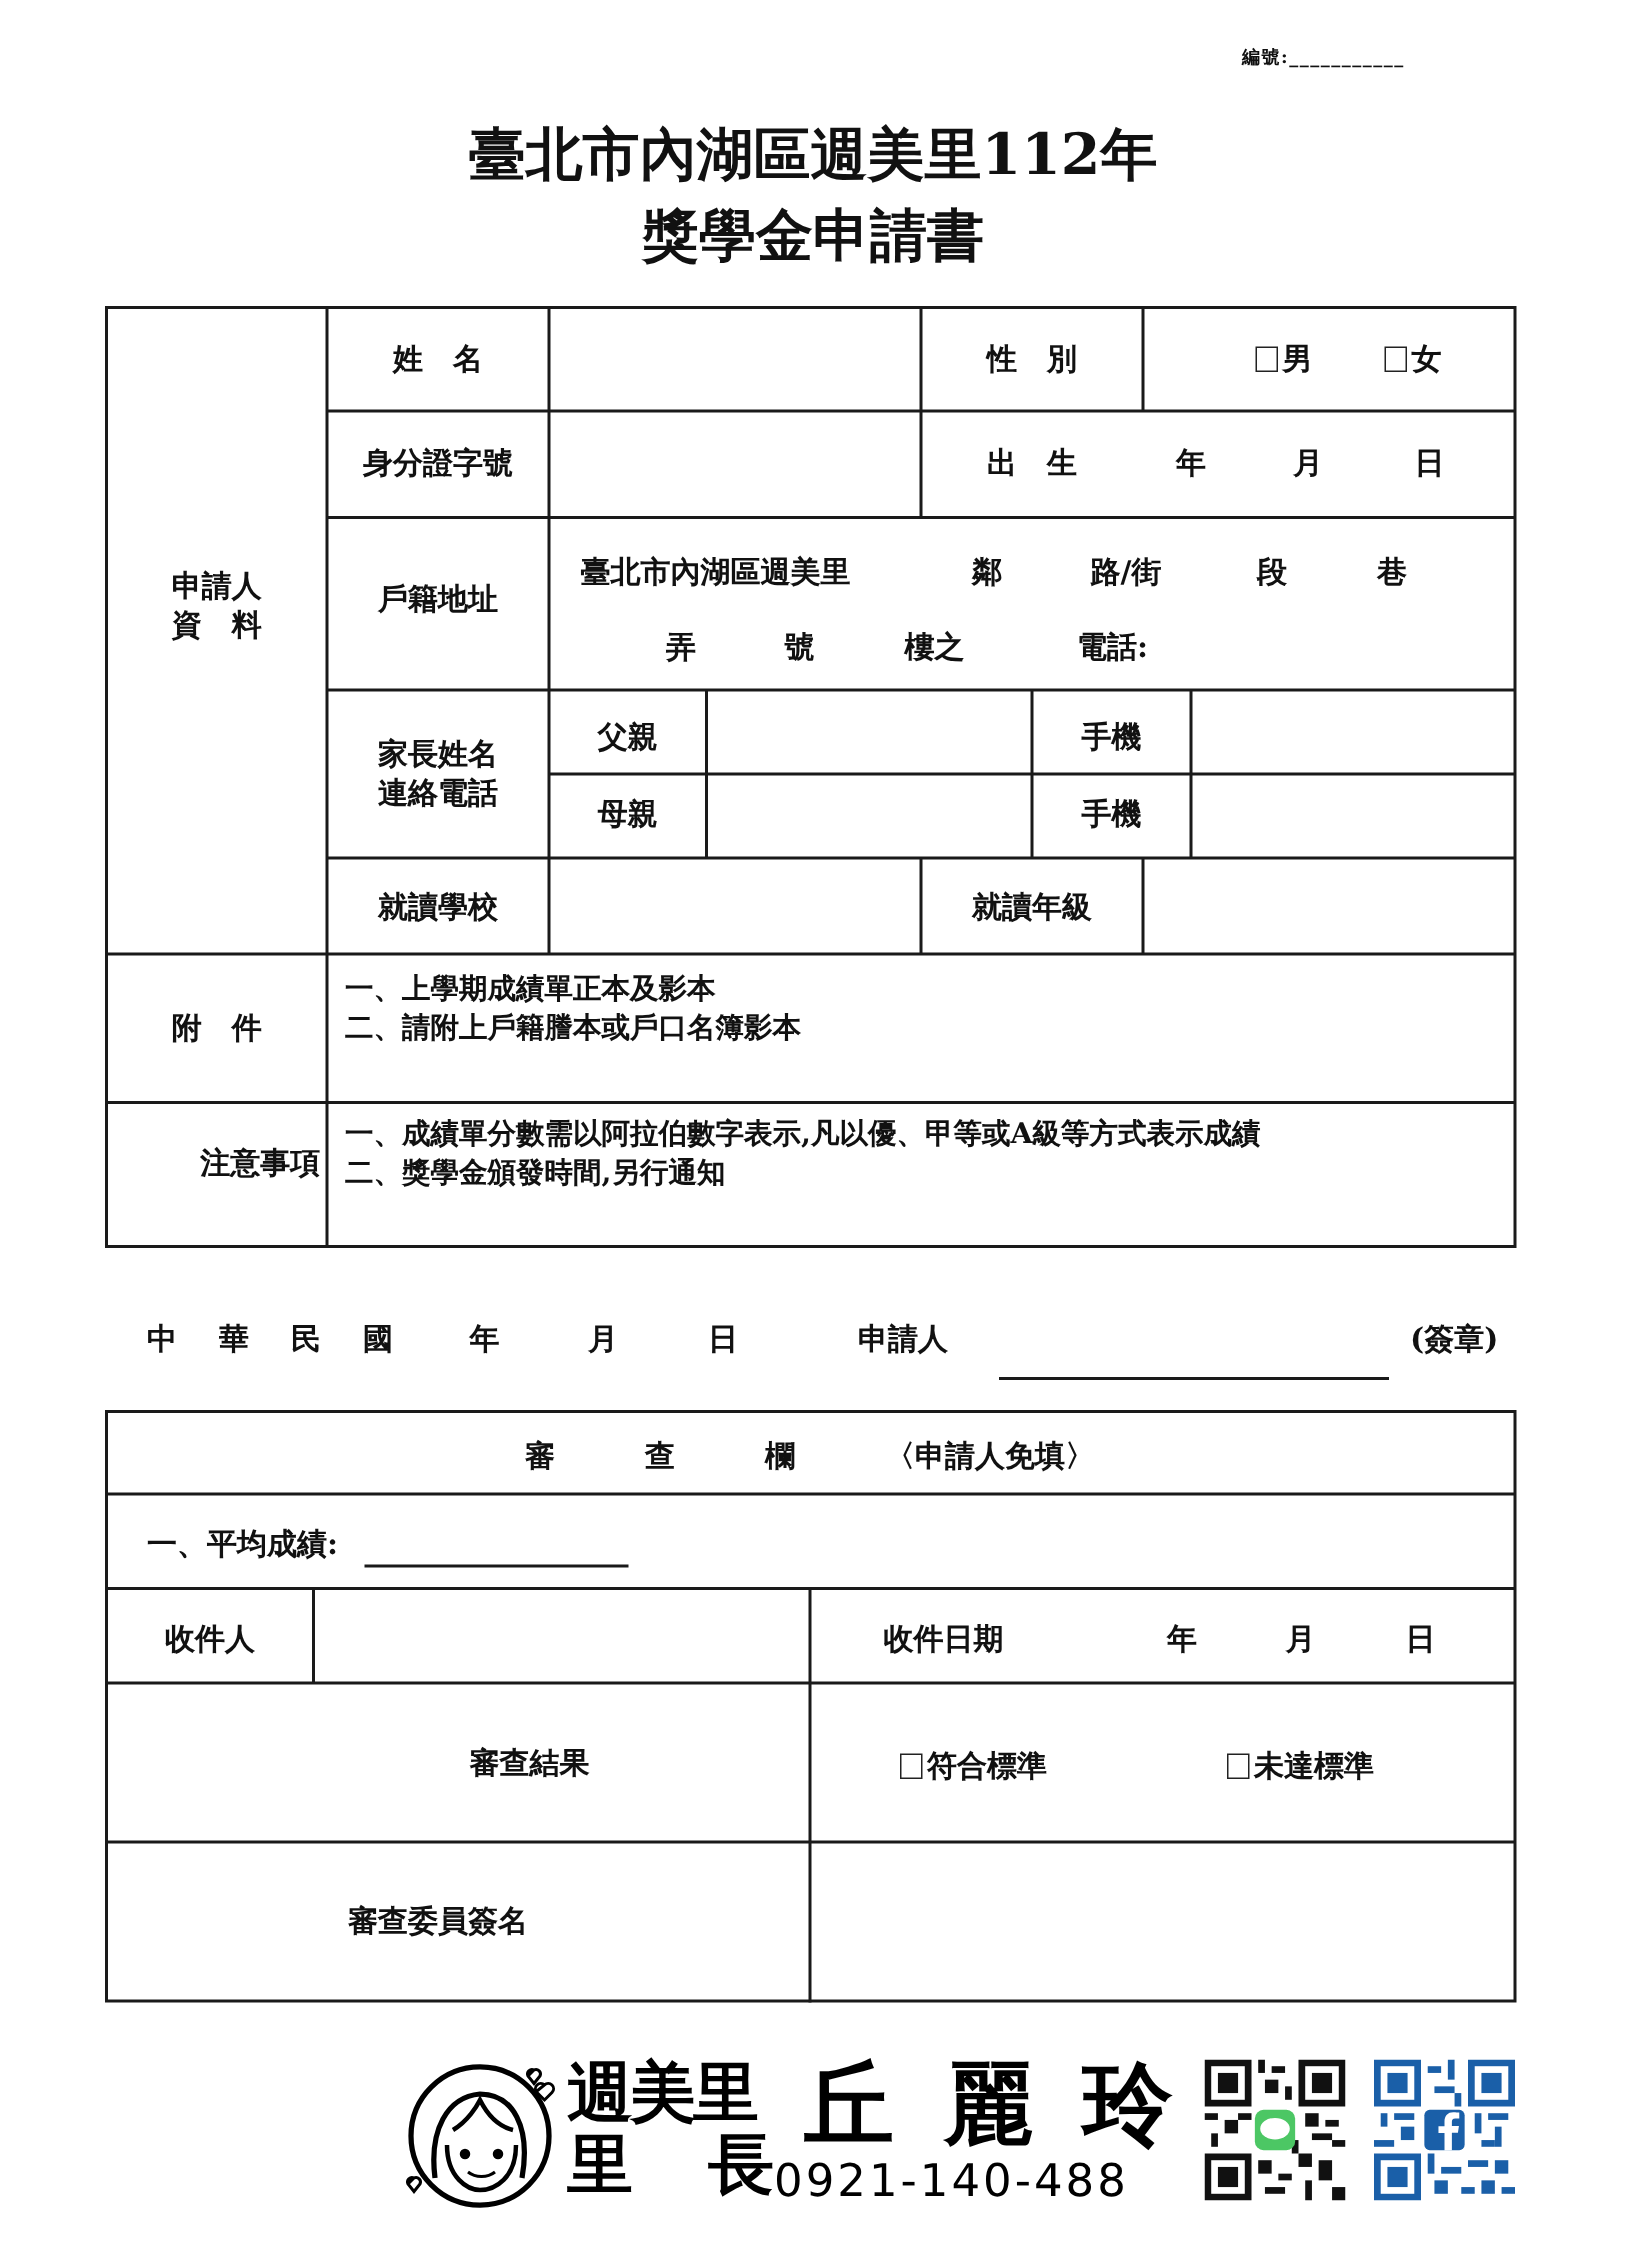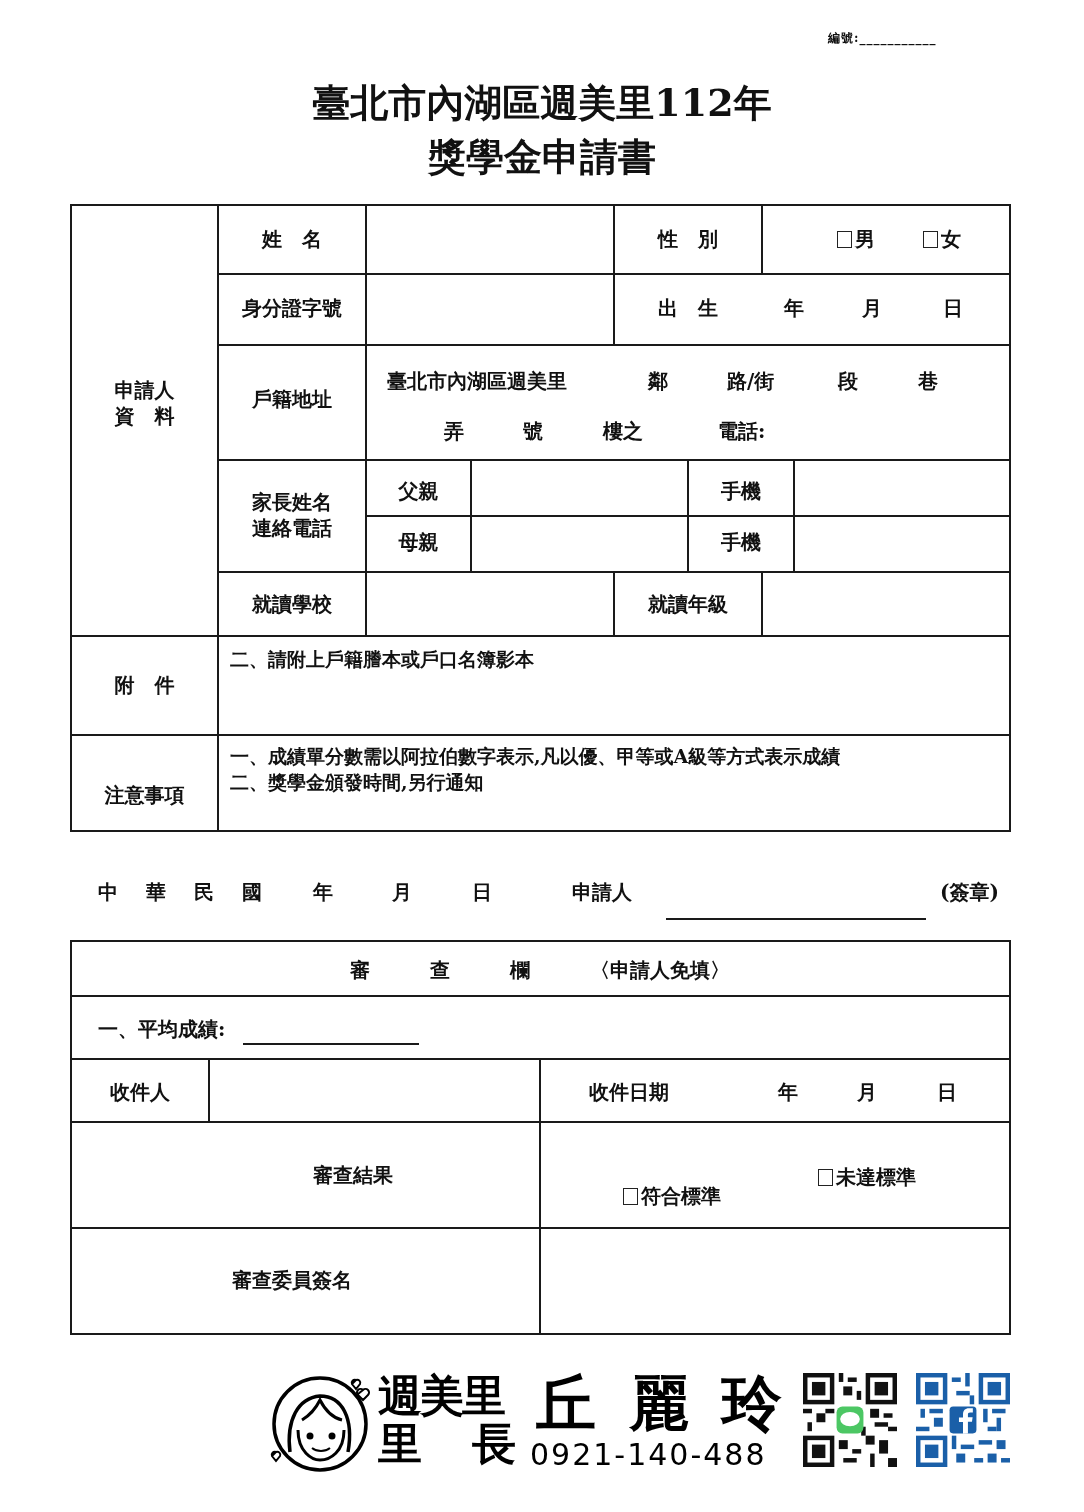--- a/index.html
+++ b/index.html
@@ -101,24 +101,25 @@
   <div class="lbl center" style="left:689px;top:529px;width:104px;">手機</div>
   <div class="abs" style="left:796px;top:518px;width:212px;height:52px;"></div>
 
   <div class="lbl center" style="left:219px;top:591px;width:146px;">就讀學校</div>
   <div class="abs" style="left:368px;top:574px;width:244px;height:60px;"></div>
   <div class="lbl center" style="left:615px;top:591px;width:146px;">就讀年級</div>
   <div class="abs" style="left:764px;top:574px;width:244px;height:60px;"></div>
 
   <div class="lbl center" style="left:72px;top:672px;width:145px;">附　件</div>
   <div class="notes" style="left:230px;top:646px;">
+    <div>一、上學期成績單正本及影本</div>
     <div>二、請附上戶籍謄本或戶口名簿影本</div>
   </div>
 
-  <div class="lbl center" style="left:72px;top:782px;width:145px;">注意事項</div>
+  <div class="lbl center" style="left:72px;top:762px;width:145px;padding-left:29px;">注意事項</div>
   <div class="notes" style="left:230px;top:743px;">
     <div>一、成績單分數需以阿拉伯數字表示,凡以優、甲等或A級等方式表示成績</div>
     <div>二、獎學金頒發時間,另行通知</div>
   </div>
 </div>
 
 <div>
   <div class="lbl" style="left:98px;top:879px;letter-spacing:4px;">中　華　民　國</div>
   <div class="lbl" style="left:313px;top:879px;">年</div>
   <div class="lbl" style="left:392px;top:879px;">月</div>
@@ -144,21 +145,21 @@
   <div class="sig-line" style="left:243px;top:1043px;width:176px;"></div>
 
   <div class="lbl center" style="left:72px;top:1079px;width:136px;">收件人</div>
   <div class="abs" style="left:211px;top:1061px;width:327px;height:59px;"></div>
   <div class="lbl" style="left:589px;top:1079px;">收件日期</div>
   <div class="lbl" style="left:778px;top:1079px;">年</div>
   <div class="lbl" style="left:857px;top:1079px;">月</div>
   <div class="lbl" style="left:937px;top:1079px;">日</div>
 
   <div class="lbl center" style="left:72px;top:1162px;width:562px;">審查結果</div>
-  <div class="lbl" style="left:623px;top:1164px;margin-top:19px;"><span class="box"></span><span>符合標準</span></div>
+  <div class="lbl" style="left:600px;top:1164px;"><span class="box"></span><span>符合標準</span></div>
   <div class="lbl" style="left:818px;top:1164px;"><span class="box"></span><span>未達標準</span></div>
 
   <div class="lbl center" style="left:72px;top:1267px;width:440px;">審查委員簽名</div>
   <div class="abs" style="left:542px;top:1230px;width:466px;height:103px;"></div>
 </div>
 
 <div>
   <svg class="abs" style="left:268px;top:1370px;" width="104" height="104" viewBox="0 0 104 104">
     <circle cx="52" cy="54" r="46" fill="none" stroke="#000" stroke-width="3.5"></circle>
     <path d="M22 82 C18 50 30 28 52 26 C74 26 86 48 80 82" fill="none" stroke="#000" stroke-width="3.5"></path>
@@ -168,21 +169,21 @@
     <circle cx="64" cy="66" r="3.5" fill="#000"></circle>
     <path d="M44 78 C49 82 57 82 62 78" fill="none" stroke="#000" stroke-width="2"></path>
     <path d="M84 14 l4 -4 a3 3 0 0 1 4 4 l-4 5 l-4 -5 a3 3 0 0 1 4 -4 z" fill="#fff" stroke="#000" stroke-width="2"></path>
     <path d="M90 24 l5 -4 a3 3 0 0 1 5 5 l-5 5 l-5 -5 a3 3 0 0 1 5 -5 z" fill="#fff" stroke="#000" stroke-width="2"></path>
     <path d="M4 86 l4 -4 a3 3 0 0 1 4 4 l-4 5 l-4 -5 a3 3 0 0 1 4 -4 z" fill="#fff" stroke="#000" stroke-width="2"></path>
   </svg>
   <div class="footer-text" style="left:378px;top:1372px;font-size:44px;line-height:48px;letter-spacing:-2px;">週美里</div>
   <div class="footer-text" style="left:378px;top:1420px;font-size:44px;line-height:48px;">里</div>
   <div class="footer-text" style="left:472px;top:1420px;font-size:44px;line-height:48px;">長</div>
   <div class="footer-text" style="left:536px;top:1370px;font-size:60px;line-height:66px;letter-spacing:6px;">丘 麗 玲</div>
-  <div class="footer-text" style="left:530px;top:1438px;font-size:30px;line-height:34px;font-weight:normal;letter-spacing:2px;">0921-140-488</div>
+  <div class="footer-text" style="left:516px;top:1438px;font-size:30px;line-height:34px;font-weight:normal;letter-spacing:2px;">0921-140-488</div>
 
   <svg class="qr" style="left:803px;top:1373px;" viewBox="0 0 21 21">
     <rect width="21" height="21" fill="#fff"></rect>
     <g fill="#111">
       <rect x="0" y="0" width="7" height="7"></rect>
         <rect x="1" y="1" width="5" height="5" fill="#fff"></rect>
         <rect x="2" y="2" width="3" height="3"></rect>
       <rect x="14" y="0" width="7" height="7"></rect>
         <rect x="15" y="1" width="5" height="5" fill="#fff"></rect>
         <rect x="16" y="2" width="3" height="3"></rect>

